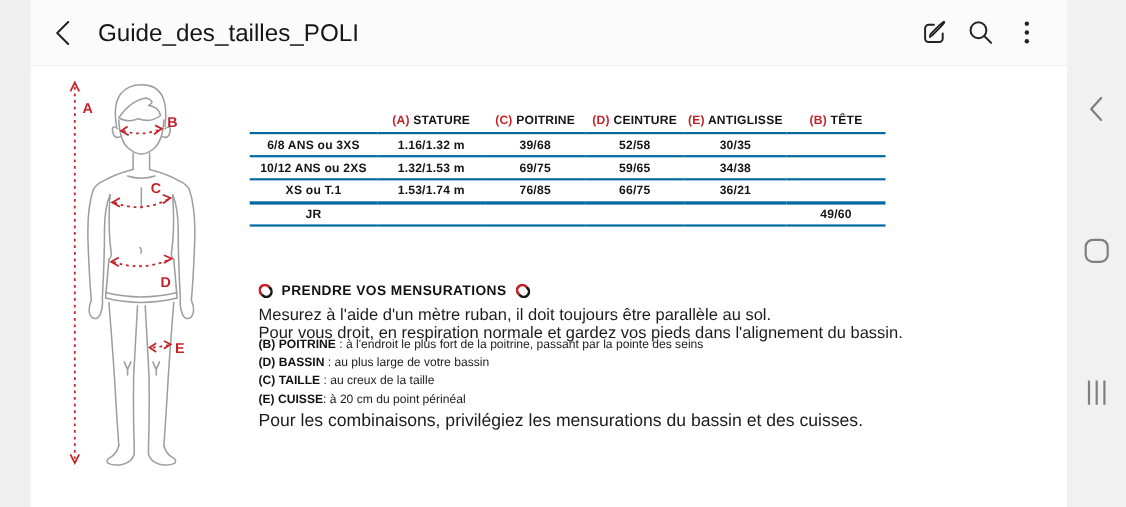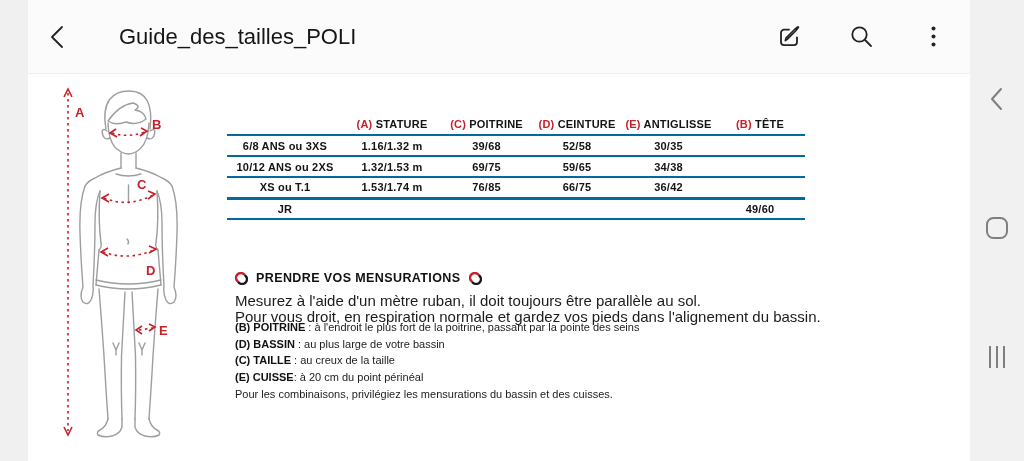--- a/index.html
+++ b/index.html
@@ -9,25 +9,24 @@
     display:flex;
     background:#ffffff;
     color:#141414;
   }
   .edge-left { width:28px; background:#f0f0f0; flex:none; }
   .edge-right { width:54px; background:#f1f1f1; flex:none; position:relative; }
   .center { flex:1; display:flex; flex-direction:column; min-width:0; }
 
   
   .appbar {
-    height:74px; flex:none; background:#fbfbfb;
+    height:60px; flex:none; background:#fbfbfb;
     border-bottom:1px solid #f0f0f0;
     display:flex; align-items:center;
     padding:0 21px 0 14px;
-    gap:30px;
   }
   .icon-btn {
     width:32px; height:32px; border:none; background:transparent;
     display:flex; align-items:center; justify-content:center;
     cursor:pointer; padding:0; flex:none;
   }
   .appbar .title {
     font-size:22px; font-weight:400; color:#161616;
     margin-left:15px; white-space:nowrap;
   }
@@ -68,21 +67,21 @@
     white-space:nowrap;
   }
   .m-items {
     position:absolute; left:207px; top:245px;
     font-size:11px; color:#1c1c1c; line-height:16.5px;
     white-space:nowrap;
   }
   .m-items .lbl { font-weight:bold; color:#111; }
   .m-footer {
     position:absolute; left:207px; top:314px;
-    font-size:11px; font-weight:400; color:#1c1c1c; white-space:nowrap;
+    font-size:16px; font-weight:400; color:#1c1c1c; white-space:nowrap;
   }
 
   
   .nav-btn {
     position:absolute; left:11px; width:32px; height:32px;
     border:none; background:transparent; cursor:pointer;
     display:flex; align-items:center; justify-content:center; padding:0;
   }
   .nav-back    { top:83px; }
   .nav-home    { top:212px; }
@@ -243,21 +242,21 @@
           <td>69/75</td>
           <td>59/65</td>
           <td>34/38</td>
           <td></td>
         </tr>
         <tr class="thick">
           <td>XS ou T.1</td>
           <td>1.53/1.74 m</td>
           <td>76/85</td>
           <td>66/75</td>
-          <td>36/42</td>
+          <td>36/21</td>
           <td></td>
         </tr>
         <tr>
           <td>JR</td>
           <td></td>
           <td></td>
           <td></td>
           <td></td>
           <td>49/60</td>
         </tr>

